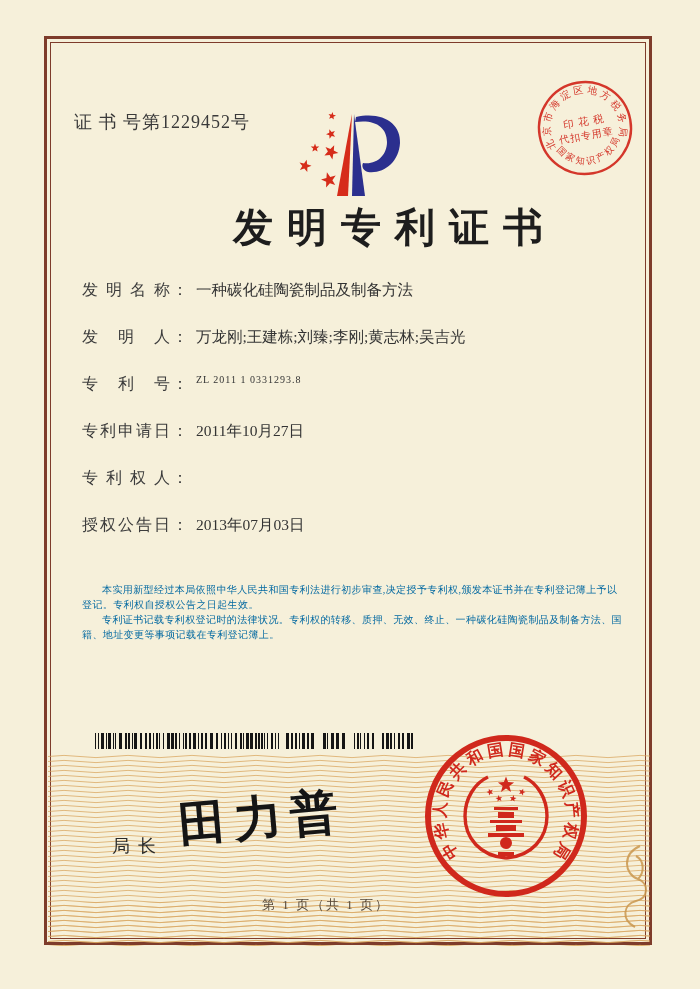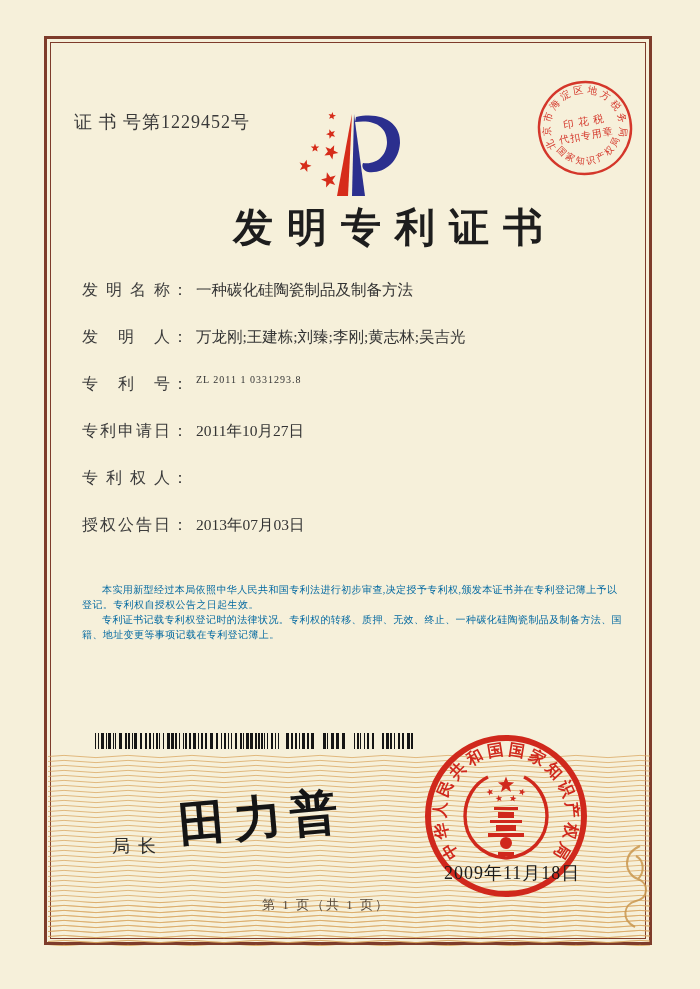--- a/index.html
+++ b/index.html
@@ -276,21 +276,20 @@
       <rect x="72" y="92" width="32" height="3"></rect>
       <rect x="78" y="97" width="20" height="6"></rect>
       <rect x="70" y="105" width="36" height="4"></rect>
       <rect x="80" y="124" width="16" height="4"></rect>
       <path d="M 88,130 C 62,128 47,110 47,88 C 47,70 57,55 70,49" fill="none" stroke="currentColor" stroke-width="3.4"></path>
       <path d="M 88,130 C 114,128 129,110 129,88 C 129,70 119,55 106,49" fill="none" stroke="currentColor" stroke-width="3.4"></path>
       <circle cx="88" cy="115" r="6"></circle>
     </g>
   </svg>
 
-  <div class="seal-date">2009年11月18日</div>
 
   <svg class="ornament" viewBox="0 0 38 92">
     <path d="M 28,4 C 10,12 12,32 26,37 C 37,41 37,56 24,59 C 11,62 9,78 23,85 M 26,37 C 33,30 32,18 24,14" fill="none" stroke="#c9964e" stroke-width="2" opacity="0.85"></path>
   </svg>
 
   <div class="footer-page">第 1 页（共  1  页）</div>
 
 </div>
 
 </body></html>

